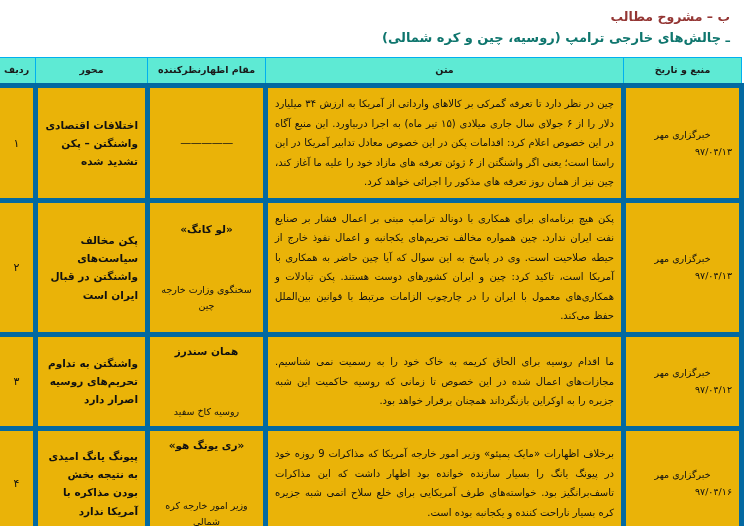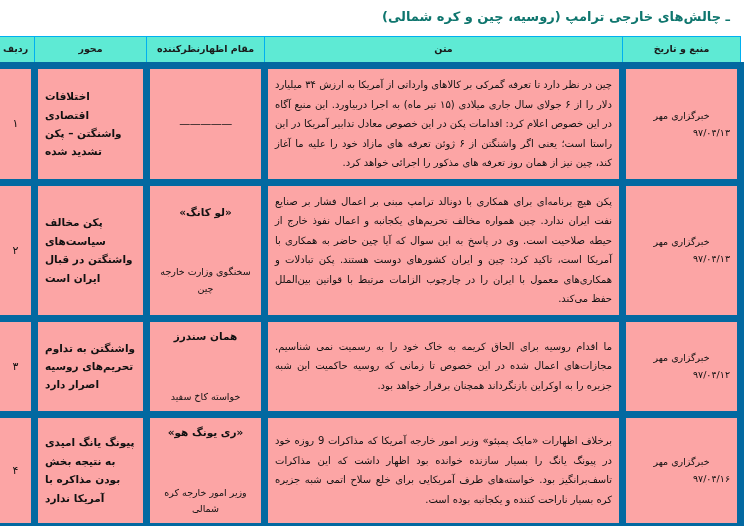--- a/index.html
+++ b/index.html
@@ -52,39 +52,39 @@
     color: #1a1a1a;
     font-size: 9.5px;
     font-weight: bold;
     padding: 6px 3px 7px 3px;
     text-align: center;
     border: 1px solid #00b0f0;
     vertical-align: middle;
     line-height: 1.3;
   }
   table.report td {
-    background: #fca5a5;
-    border: 7px solid #0369a1;
+    background: #eab308;
+    border: 5px solid #0369a1;
     padding: 6px 7px;
     vertical-align: middle;
     color: #111111;
   }
   .col-radif  { width: 38px;  }
   .col-mehvar { width: 112px; }
   .col-maqam  { width: 118px; }
   .col-matn   { width: 358px; }
   .col-manba  { width: 118px; }
 
   td.c-radif {
     text-align: center;
     font-size: 11px;
     font-weight: normal;
   }
   td.c-mehvar {
-    text-align: left;
+    text-align: right;
     font-size: 10.5px;
     font-weight: bold;
     line-height: 1.75;
   }
   td.c-maqam {
     text-align: center;
     font-size: 10px;
     line-height: 1.7;
   }
   td.c-maqam .speaker-name {
@@ -117,20 +117,21 @@
   }
   td.c-manba .src-name { display: block; }
   td.c-manba .src-date { display: block; text-align: right; }
 </style>
 </head>
 <body>
 
 <div class="page">
 
   <div class="titles">
+    <div class="title-main">ب – مشروح مطالب</div>
     <div class="title-sub">ـ چالش‌های خارجی ترامپ (روسیه، چین و کره شمالی)</div>
   </div>
 
   <table class="report">
     <colgroup>
       <col class="col-manba">
       <col class="col-matn">
       <col class="col-maqam">
       <col class="col-mehvar">
       <col class="col-radif">
@@ -174,21 +175,21 @@
       </tr>
 
       <tr>
         <td class="c-manba">
           <span class="src-name">خبرگزاری مهر</span>
           <span class="src-date">۹۷/۰۴/۱۲</span>
         </td>
         <td class="c-matn">ما اقدام روسیه برای الحاق کریمه به خاک خود را به رسمیت نمی شناسیم. مجازات‌های اعمال شده در این خصوص تا زمانی که روسیه حاکمیت این شبه جزیره را به اوکراین بازنگرداند همچنان برقرار خواهد بود.</td>
         <td class="c-maqam">
           <span class="speaker-name">همان سندرز</span>
-          <span class="speaker-role">خواسته کاخ سفید</span>
+          <span class="speaker-role">روسیه کاخ سفید</span>
         </td>
         <td class="c-mehvar">واشنگتن به تداوم تحریم‌های روسیه اصرار دارد</td>
         <td class="c-radif">۳</td>
       </tr>
 
       <tr>
         <td class="c-manba">
           <span class="src-name">خبرگزاری مهر</span>
           <span class="src-date">۹۷/۰۴/۱۶</span>
         </td>

